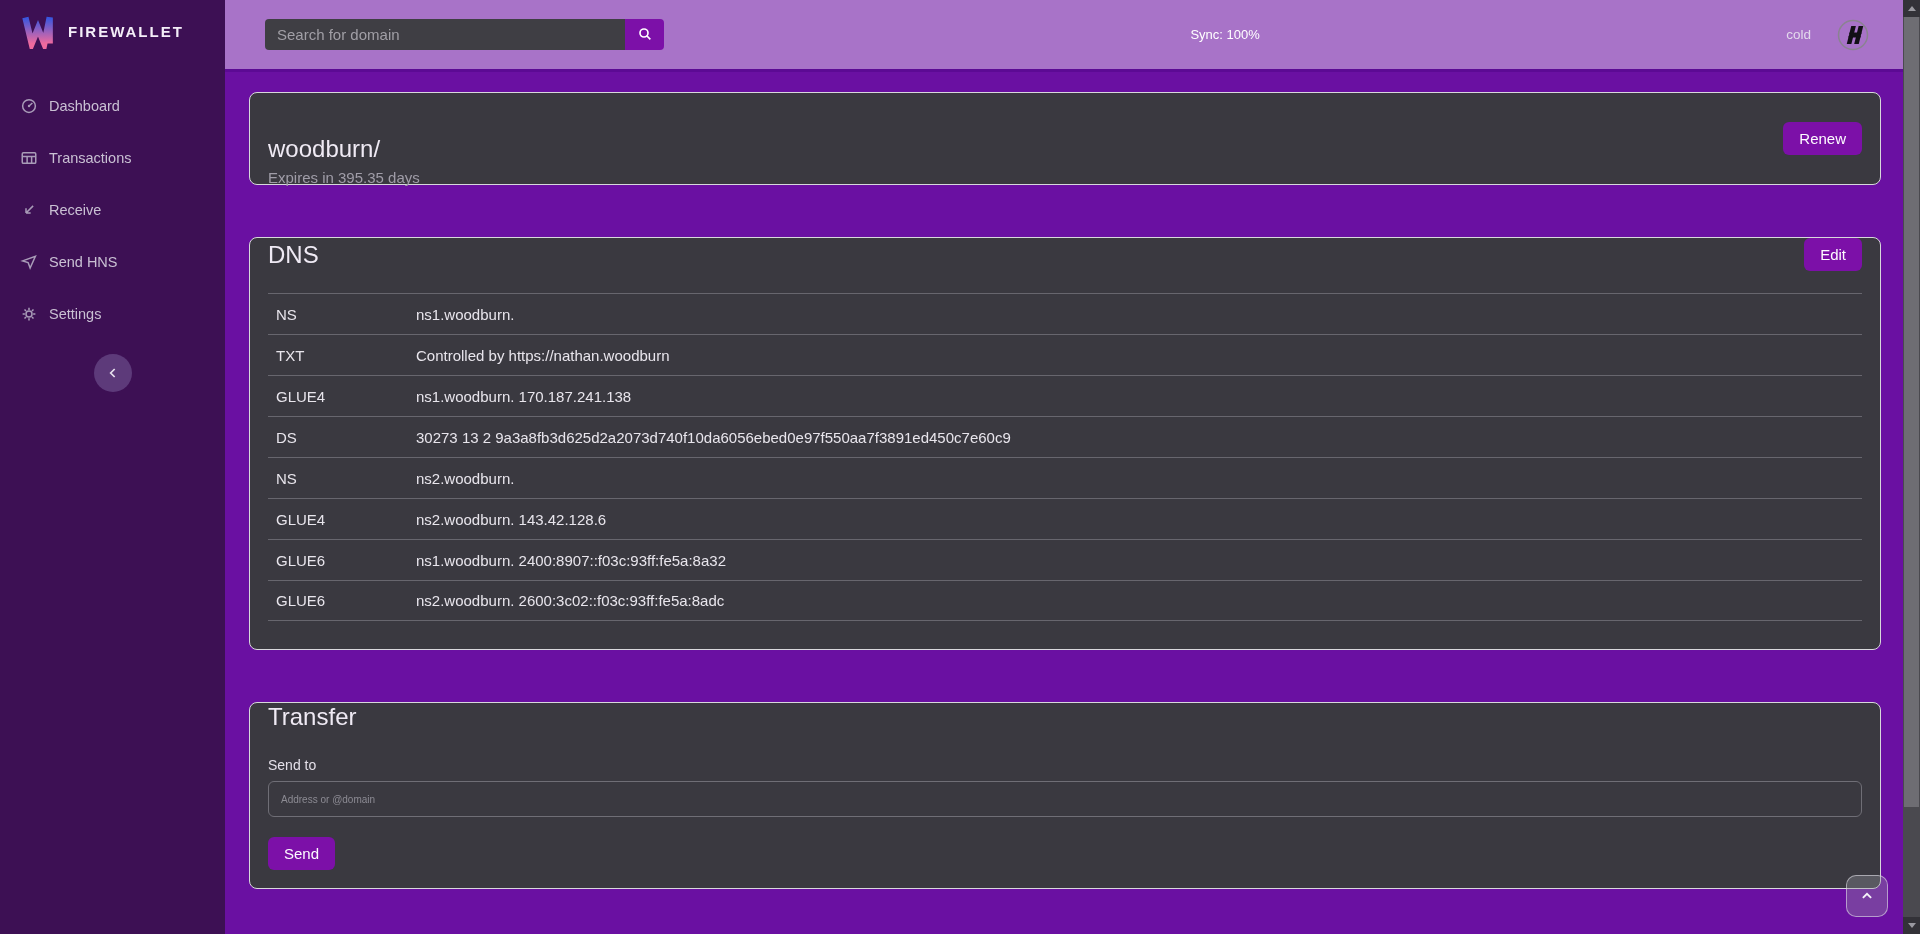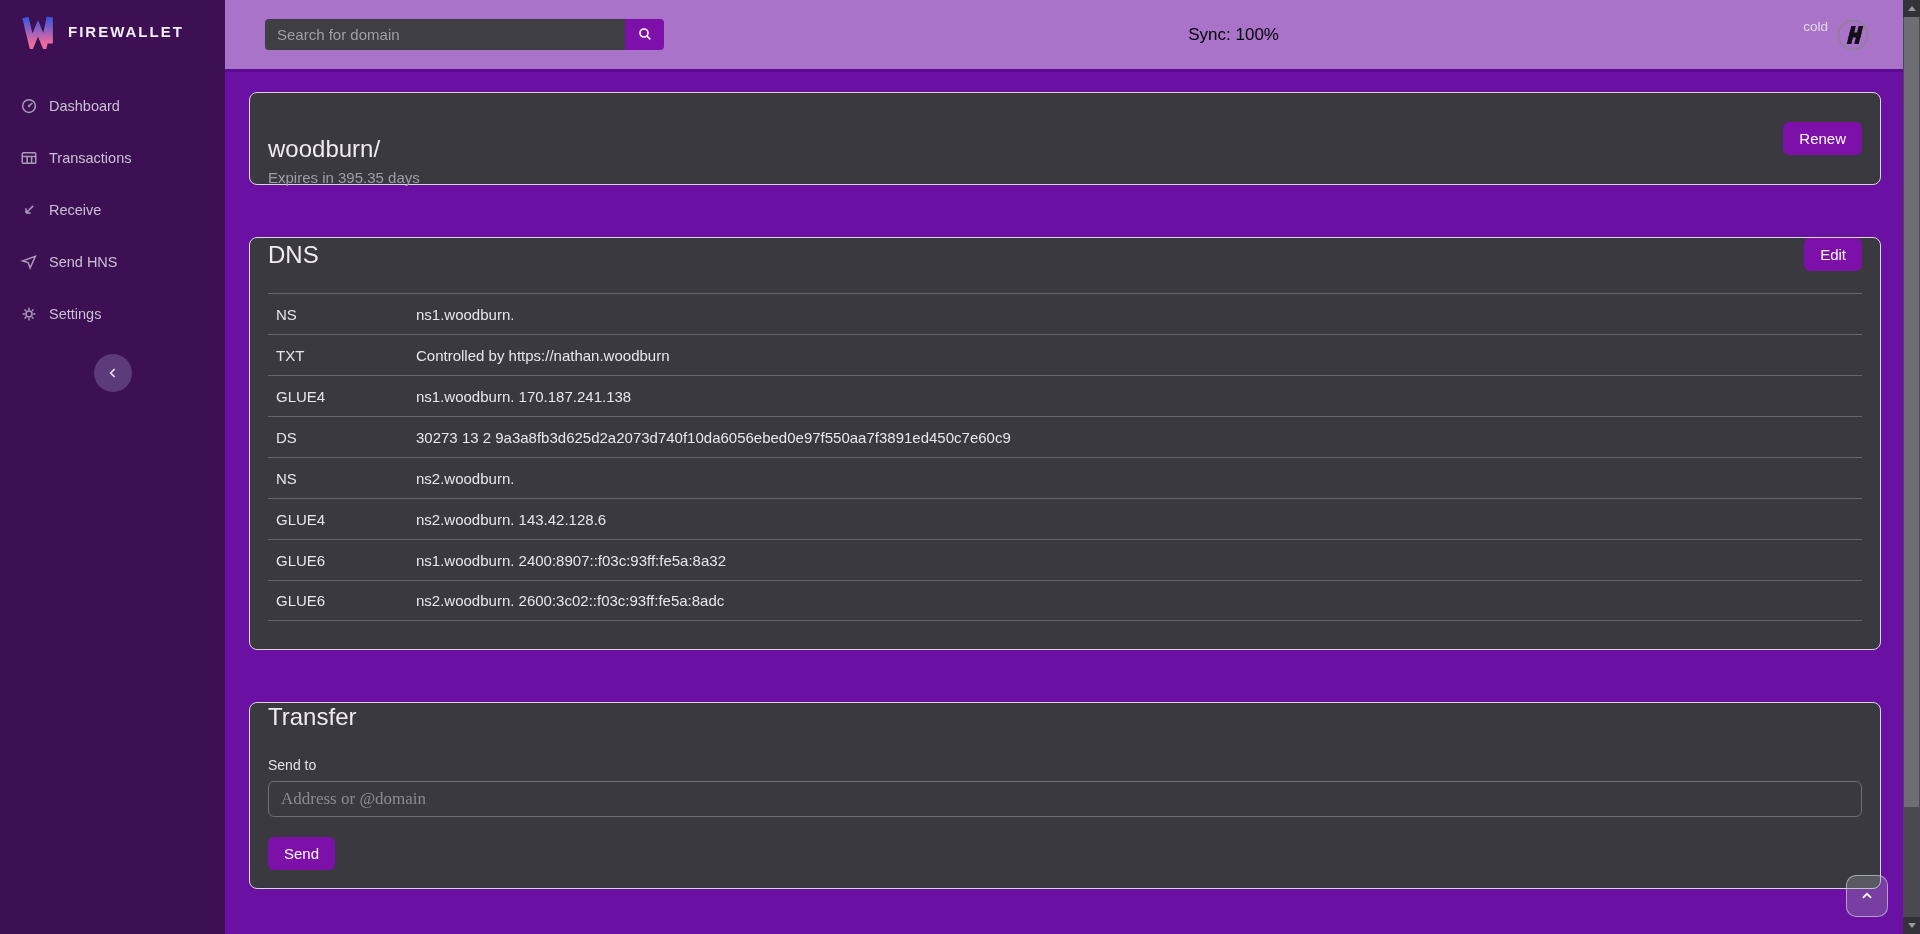--- a/index.html
+++ b/index.html
@@ -29,22 +29,22 @@
     display:flex; align-items:center; padding:0 34px 0 40px; flex-shrink:0; }
   .search-group { display:flex; height:32px; }
   .search-input { width:360px; height:31px; background:#3f3e44; border:none; outline:none;
     border-radius:4px 0 0 4px; color:#d8d5dc; font-size:15px; padding:0 12px;
     font-family:"Liberation Sans","DejaVu Sans",sans-serif; }
   .search-input::placeholder { color:#a19fa6; }
   .search-btn { width:39px; height:31px; background:#7c10a8; border:none; border-radius:0 4px 4px 0;
     display:flex; align-items:center; justify-content:center; cursor:pointer; }
   .search-btn svg { width:16px; height:16px; stroke:#ffffff; stroke-width:2.5; fill:none; }
   .tb-spacer { flex:1; }
-  .sync { color:#000000; font-size:17px; }
-  .wallet-group { display:flex; gap:9px; cursor:pointer; }
+  .sync { color:#ffffff; font-size:13px; }
+  .wallet-group { display:flex; align-items:center; gap:26px; cursor:pointer; }
   .wallet-name { color:#e3d9ec; font-size:13.5px; }
   .hs-icon { width:32px; height:32px; }
 
   
   .content { flex:1; background:#6a10a2; padding:20px 22px 0 24px; overflow:hidden; position:relative; }
   .card { background:#3a3940; border:1px solid #d8d8dc; border-radius:8px; margin-bottom:52px; }
 
   .domain-head { display:flex; align-items:center; justify-content:space-between; padding:16px 18px; height:93px; }
   .domain-title { color:#efeaf4; font-size:24px; font-weight:400; line-height:30px;margin-top:42px; }
   .domain-sub { color:#a09da8; font-size:15px; margin-top:5px; }
@@ -57,22 +57,22 @@
   .dns-table { margin:22px 0 28px 0; }
   .dns-row { display:flex; align-items:center; height:41px; border-top:1px solid #67666e;
     padding:0 10px 0 8px; margin:0 18px; font-size:15px; }
   .dns-row:last-child { border-bottom:1px solid #67666e; }
   .dns-type { width:140px; flex-shrink:0; color:#e8e5ec; }
   .dns-value { color:#e8e5ec; }
 
   .transfer-body { padding:0 18px 18px 18px;margin-top:12px; }
   .field-label { color:#e4e0e9; font-size:14px; margin-top:26px; }
   .addr-input { width:100%; height:36px; margin-top:8px; background:transparent; border:1px solid #6f6e76;
-    border-radius:6px; color:#fef9c3; font-size:17px; padding:0 12px; outline:none;
-    font-family:Liberation Serif, serif; }
+    border-radius:6px; color:#fef9c3; font-size:10px; padding:0 12px; outline:none;
+    font-family:Liberation Sans, sans-serif; }
   .addr-input::placeholder { color:#8c8b93; }
   .send-btn { margin-top:20px; }
 
   
   .scrollbar { width:17px; background:#4a494f; flex-shrink:0; position:relative; }
   .sb-btn { position:absolute; left:0; width:17px; height:17px; background:#333238;
     display:flex; align-items:center; justify-content:center; cursor:pointer; }
   .sb-up { top:0; } .sb-down { bottom:0; }
   .sb-tri { width:0; height:0; border-left:4px solid transparent; border-right:4px solid transparent; }
   .sb-up .sb-tri { border-bottom:5px solid #9a99a0; }

